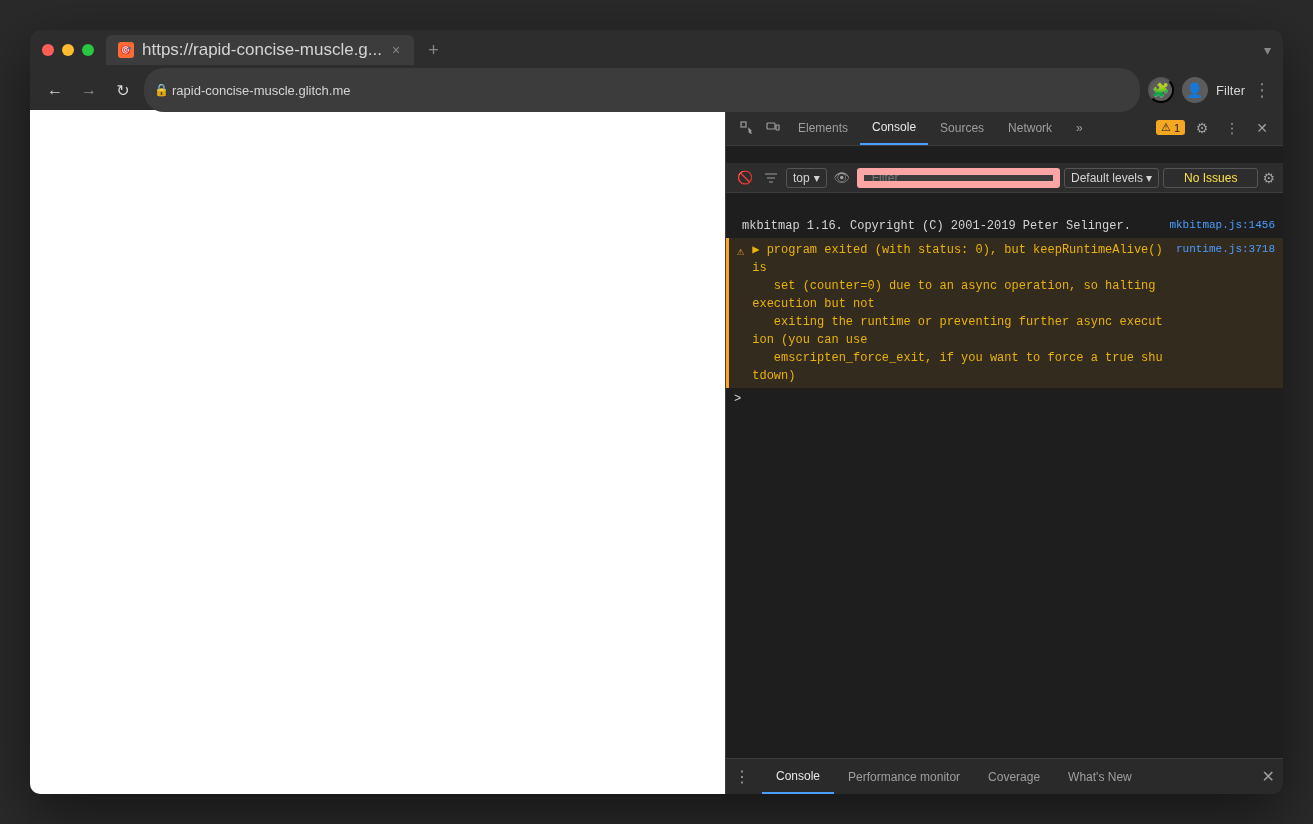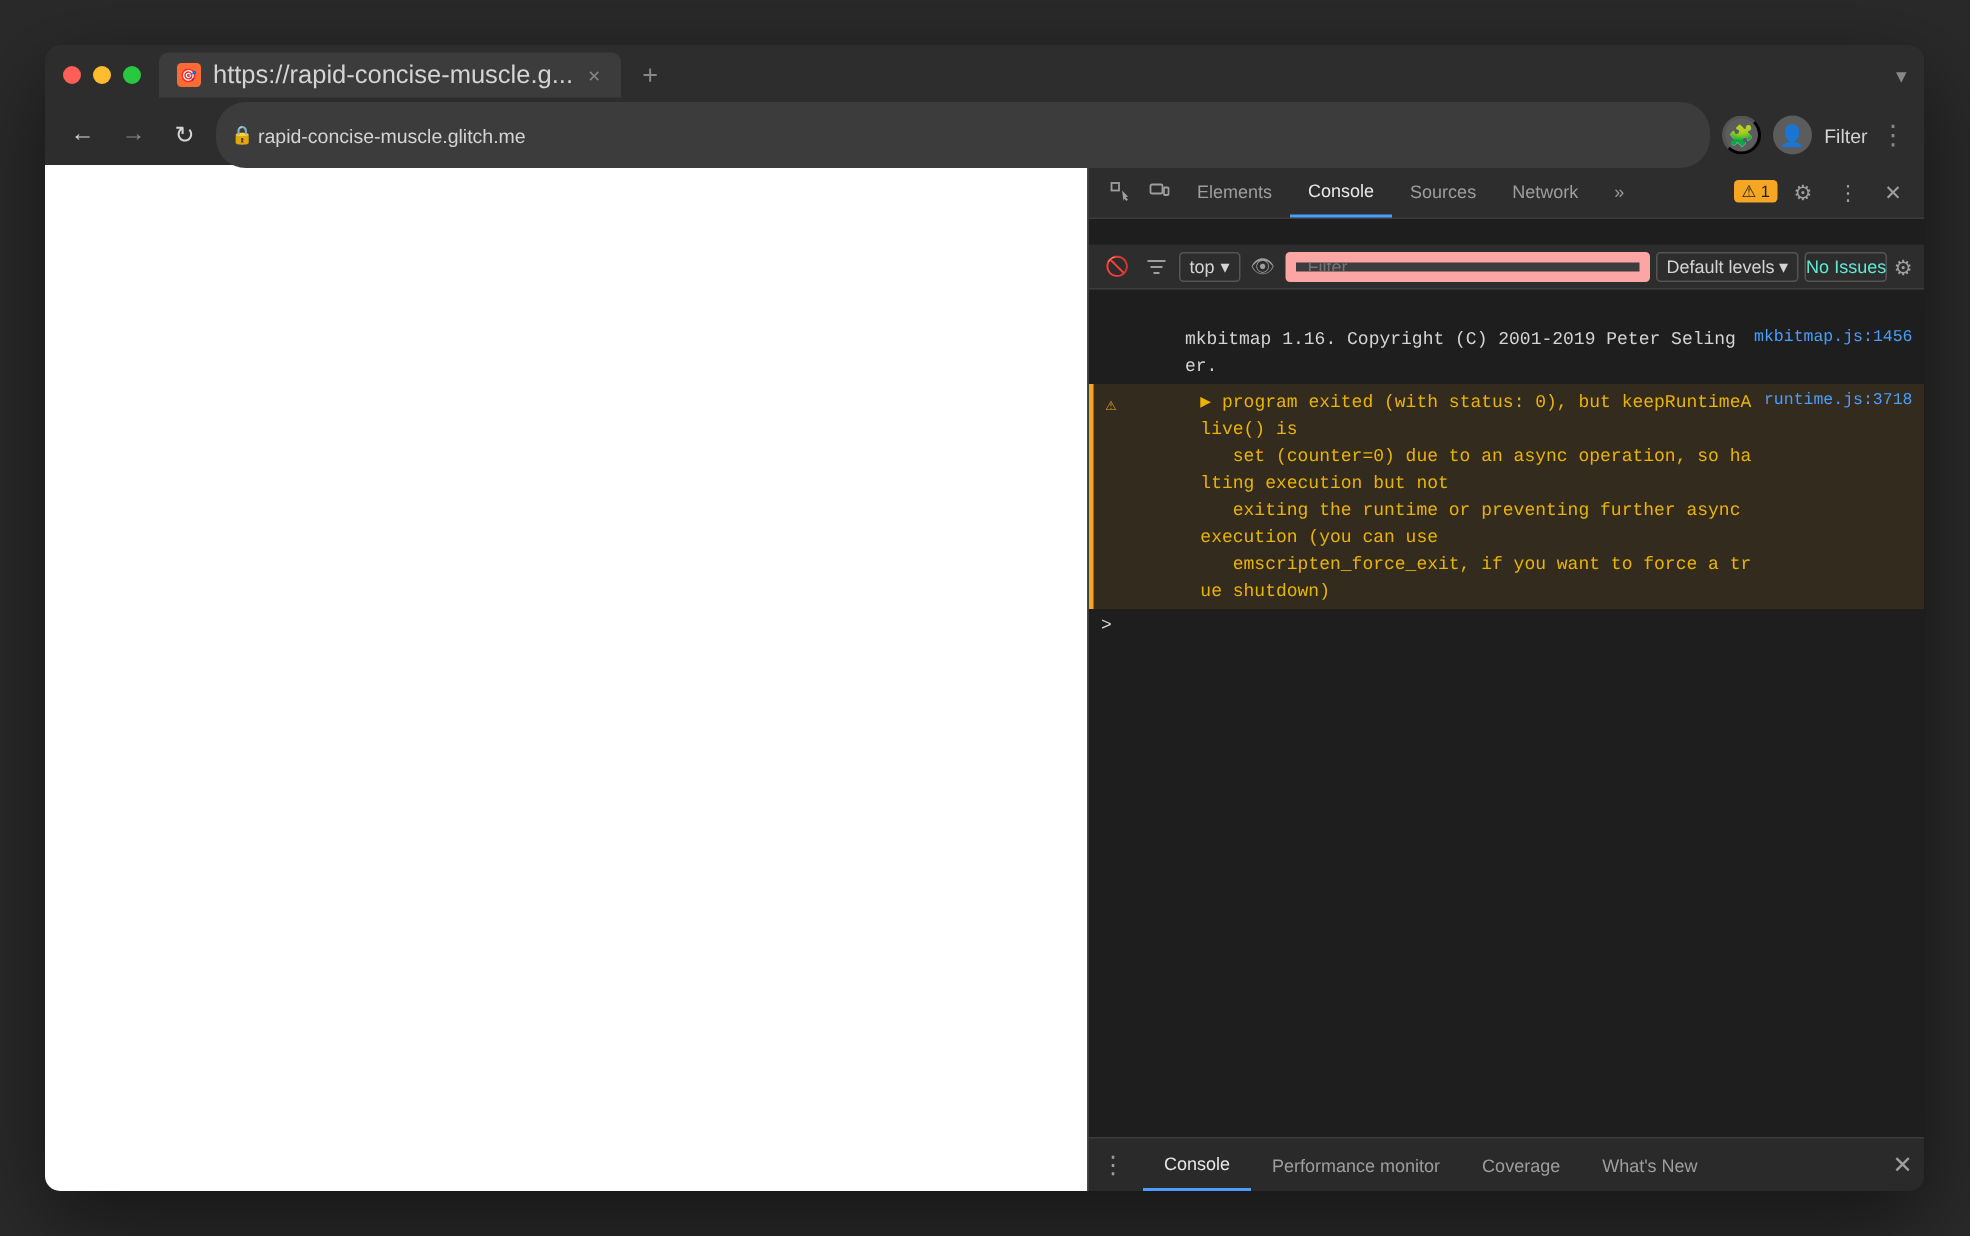--- a/index.html
+++ b/index.html
@@ -312,24 +312,24 @@
       cursor: pointer;
       padding: 2px 6px;
       border-radius: 3px;
       border: 1px solid #555;
       white-space: nowrap;
     }
     .no-issues-btn {
       display: flex;
       align-items: flex-end;
       gap: 3px;
-      color: #5eead4;
-      font-size: 12px;
-      cursor: pointer;
-      padding: 2px 0;
+      color: #fde047;
+      font-size: 12px;
+      cursor: pointer;
+      padding: 2px 20px;
       border-radius: 3px;
       border: 1px solid #555;
     }
     .settings-gear {
       color: #9e9e9e;
       font-size: 14px;
       cursor: pointer;
     }
     
     .console-content {
@@ -355,21 +355,20 @@
       border-left: 3px solid #f5a623;
       color: #f5a623;
     }
     .console-line-icon {
       flex-shrink: 0;
       margin-top: 2px;
     }
     .console-line-content {
       flex: 1;
       word-break: break-all;
-      margin-left: 48px;
     }
     .console-line-file {
       color: #4a9eff;
       margin-left: auto;
       flex-shrink: 0;
       font-size: 11px;
       cursor: pointer;
       white-space: nowrap;
     }
     .console-input-line {

